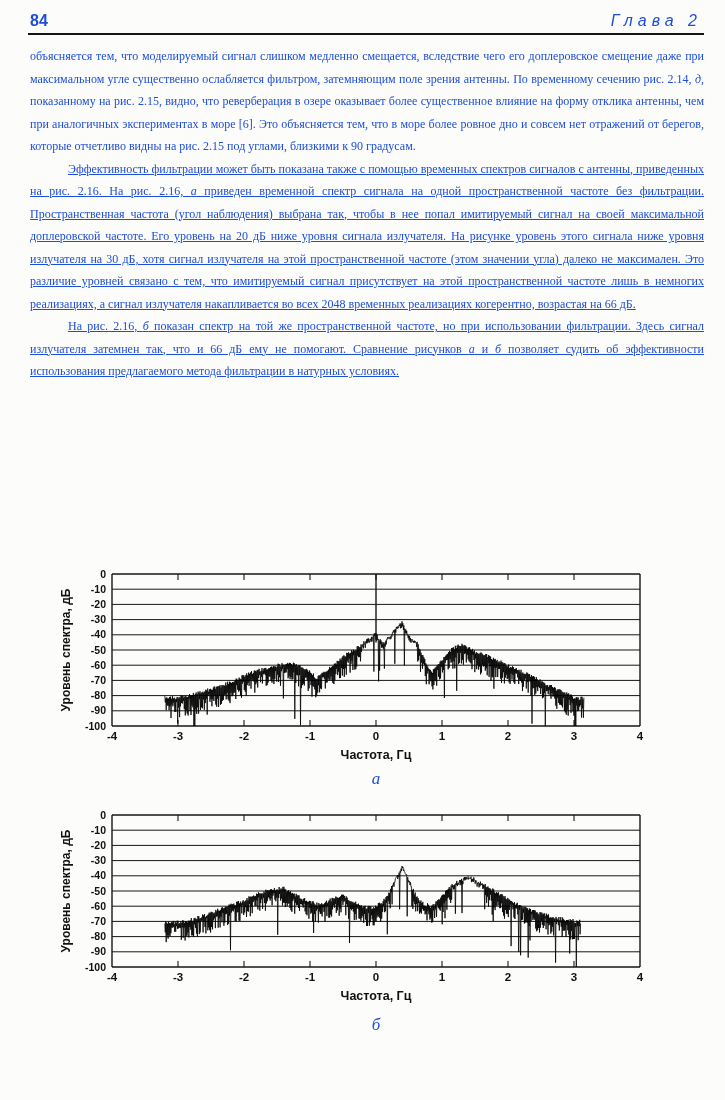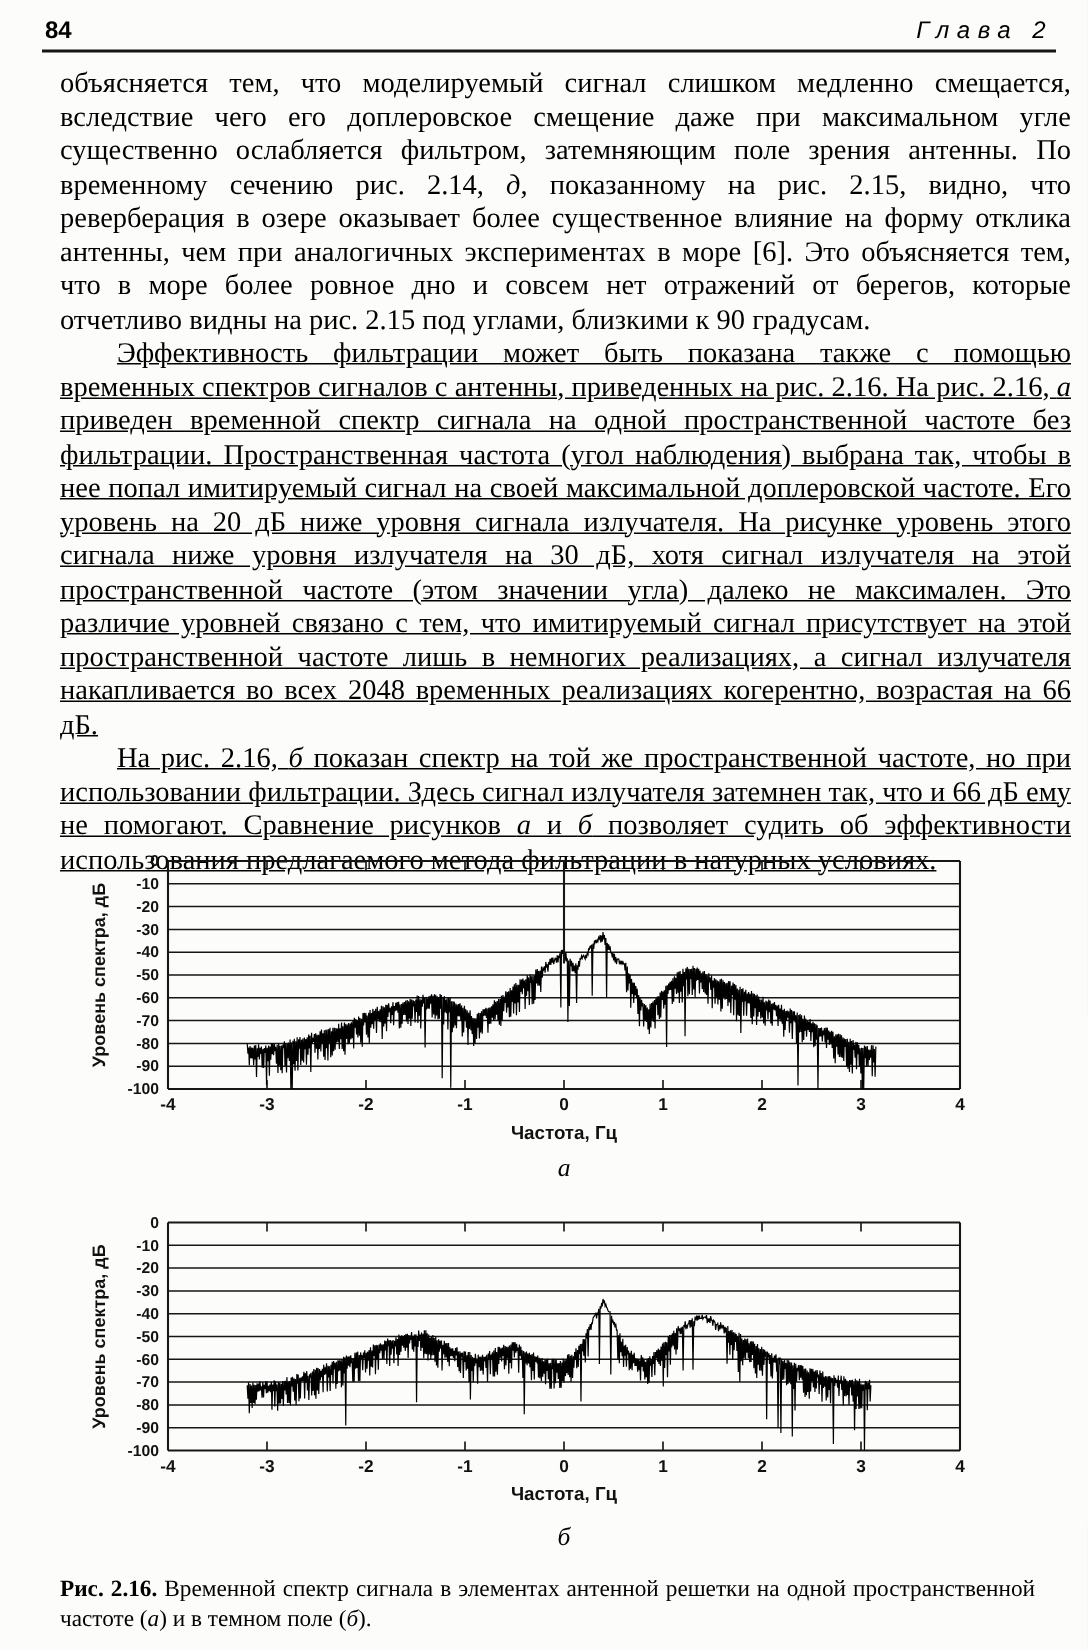--- a/index.html
+++ b/index.html
@@ -1,38 +1,38 @@
 <!DOCTYPE html>
 <html lang="ru"><head>
 <meta charset="utf-8">
 <style>
   html,body{margin:0;padding:0;}
   body{width:725px;height:1100px;background:#e8e8e8;}
   .page{
     position:relative;width:725px;height:1100px;overflow:hidden;
-    background:#fcfcfa;color:#000000;
+    background:#fcfcfa;color:#1d4ed8;
     font-family:"Liberation Serif", serif;
   }
   
   .hdr{position:absolute;top:9px;left:30px;width:672px;height:24px;}
   .pagenum{
     position:absolute;left:0;top:3px;
     font-family:"Liberation Sans", sans-serif;font-weight:bold;font-size:16px;
   }
   .chapter{
     position:absolute;right:0;top:3px;
     font-family:"Liberation Sans", sans-serif;font-style:italic;font-size:16px;
     letter-spacing:5px;
     margin-left:32px;
   }
   .hdr-rule{position:absolute;top:33px;left:28px;width:676px;height:2.4px;background:#151515;}
   
   .textblock{
-    position:absolute;top:45px;left:40px;width:674px;
-    font-size:19px;line-height:22.5px;text-align:justify;
+    position:absolute;top:45px;left:30px;width:674px;
+    font-size:12px;line-height:22.5px;text-align:justify;
   }
   .textblock p{margin:0;}
   .textblock p.ind{text-indent:38px;text-decoration:underline;}
   
   .chart{position:absolute;left:30px;width:660px;height:200px;}
   .panel-label{
     position:absolute;left:46px;width:660px;text-align:center;
     font-size:17px;font-style:italic;font-family:"Liberation Serif", serif;
   }
   
@@ -160,15 +160,14 @@
         <line x1="544" y1="9" x2="544" y2="15" stroke="#161616" stroke-width="1.1"></line>
         <line x1="544" y1="155" x2="544" y2="161" stroke="#161616" stroke-width="1.1"></line>
         <text x="544" y="175" font-family="&quot;Liberation Sans&quot;, sans-serif" font-size="11.5" font-weight="bold" fill="#111" text-anchor="middle">3</text>
         <text x="610" y="175" font-family="&quot;Liberation Sans&quot;, sans-serif" font-size="11.5" font-weight="bold" fill="#111" text-anchor="middle">4</text>
         <text x="346" y="194" font-family="&quot;Liberation Sans&quot;, sans-serif" font-size="12.5" font-weight="bold" fill="#111" text-anchor="middle">Частота, Гц</text>
         <text x="0" y="0" font-family="&quot;Liberation Sans&quot;, sans-serif" font-size="12" font-weight="bold" fill="#111" text-anchor="middle" transform="translate(40,85) rotate(-90)">Уровень спектра, дБ</text>
         <polyline points="134.8,117.6 135.3,126.4 135.7,115.5 136.2,136.1 136.7,116.6 137.2,129.4 137.6,117.7 138.1,132.6 138.6,115.7 139.1,129.3 139.5,117.2 140.0,130.1 140.5,117.4 140.9,127.2 141.4,116.2 141.9,121.8 142.4,116.4 142.8,121.5 143.3,114.9 143.8,121.0 144.2,118.2 144.7,125.8 145.2,115.4 145.7,125.7 146.1,117.2 146.6,120.1 147.1,114.8 147.6,122.8 148.0,114.8 148.5,122.4 149.0,117.8 149.4,121.5 149.9,117.1 150.4,122.1 150.9,115.2 151.3,133.8 151.8,117.0 152.3,121.4 152.8,114.2 153.2,131.7 153.7,114.9 154.2,121.4 154.6,117.0 155.1,134.5 155.6,115.1 156.1,129.9 156.5,115.7 157.0,129.7 157.5,116.5 158.0,126.7 158.4,114.7 158.9,131.4 159.4,114.9 159.8,120.9 160.3,114.5 160.8,123.7 161.3,112.1 161.7,129.4 162.2,115.1 162.7,129.3 163.1,114.7 163.6,130.8 164.1,112.3 164.6,118.3 165.0,111.9 165.5,121.8 166.0,112.8 166.5,127.6 166.9,113.3 167.4,130.6 167.9,110.0 168.3,116.5 168.8,110.3 169.3,128.1 169.8,112.5 170.2,126.4 170.7,112.3 171.2,114.6 171.7,111.5 172.1,114.8 172.6,108.5 173.1,126.4 173.5,109.4 174.0,115.6 174.5,108.1 175.0,121.0 175.4,111.1 175.9,127.4 176.4,110.2 176.9,112.4 177.3,109.3 177.8,124.3 178.3,108.3 178.7,121.4 179.2,106.6 179.7,124.2 180.2,107.2 180.6,126.5 181.1,105.8 181.6,121.0 182.0,106.0 182.5,123.3 183.0,106.7 183.5,114.3 183.9,107.8 184.4,112.2 184.9,106.5 185.4,122.1 185.8,103.9 186.3,110.7 186.8,105.5 187.2,110.2 187.7,102.8 188.2,121.7 188.7,104.5 189.1,112.3 189.6,104.9 190.1,121.4 190.6,103.9 191.0,110.7 191.5,101.8 192.0,116.3 192.4,101.3 192.9,107.0 193.4,102.5 193.9,119.8 194.3,101.9 194.8,116.6 195.3,100.8 195.8,108.2 196.2,100.8 196.7,107.7 197.2,100.9 197.6,118.9 198.1,100.1 198.6,117.7 199.1,98.5 199.5,109.6 200.0,99.0 200.5,144.3 200.9,97.7 201.4,106.5 201.9,98.4 202.4,104.5 202.8,98.2 203.3,105.4 203.8,97.6 204.3,102.8 204.7,99.3 205.2,115.2 205.7,99.4 206.1,115.3 206.6,95.8 207.1,106.5 207.6,95.6 208.0,106.0 208.5,95.1 209.0,114.6 209.5,97.4 209.9,114.9 210.4,95.6 210.9,100.1 211.3,97.3 211.8,107.4 212.3,95.7 212.8,99.3 213.2,94.2 213.7,109.0 214.2,95.9 214.7,106.5 215.1,95.1 215.6,101.1 216.1,94.0 216.5,111.0 217.0,92.1 217.5,105.1 218.0,94.4 218.4,105.7 218.9,90.4 219.4,98.0 219.9,90.9 220.3,110.2 220.8,90.6 221.3,100.4 221.7,90.8 222.2,107.2 222.7,90.3 223.2,96.1 223.6,89.5 224.1,94.5 224.6,90.4 225.0,99.9 225.5,90.2 226.0,100.2 226.5,87.7 226.9,94.3 227.4,88.0 227.9,103.4 228.4,86.3 228.8,91.4 229.3,87.5 229.8,104.7 230.2,87.4 230.7,97.2 231.2,87.8 231.7,93.2 232.1,87.3 232.6,102.8 233.1,87.9 233.6,91.6 234.0,85.5 234.5,97.0 235.0,86.7 235.4,104.7 235.9,83.7 236.4,97.4 236.9,84.9 237.3,95.2 237.8,84.2 238.3,91.1 238.8,84.7 239.2,92.5 239.7,84.1 240.2,94.6 240.6,83.3 241.1,92.4 241.6,83.2 242.1,99.3 242.5,84.0 243.0,89.6 243.5,84.4 243.9,87.2 244.4,82.1 244.9,93.6 245.4,84.6 245.8,95.2 246.3,83.7 246.8,91.6 247.3,83.5 247.7,128.8 248.2,84.7 248.7,92.0 249.1,81.0 249.6,87.9 250.1,83.7 250.6,94.6 251.0,82.4 251.5,92.5 252.0,83.2 252.5,99.5 252.9,80.9 253.4,96.5 253.9,80.8 254.3,96.9 254.8,82.9 255.3,101.0 255.8,83.6 256.2,97.0 256.7,85.8 257.2,100.1 257.6,85.2 258.1,97.7 258.6,84.0 259.1,97.4 259.5,86.0 260.0,101.9 260.5,85.0 261.0,104.3 261.4,87.5 261.9,105.8 262.4,86.9 262.8,95.1 263.3,87.9 263.8,93.2 264.3,87.6 264.7,107.7 265.2,90.5 265.7,96.8 266.2,87.8 266.6,99.2 267.1,89.5 267.6,98.9 268.0,89.3 268.5,102.0 269.0,89.4 269.5,104.8 269.9,92.2 270.4,98.1 270.9,93.1 271.4,98.1 271.8,92.9 272.3,99.3 272.8,94.5 273.2,101.5 273.7,92.7 274.2,97.7 274.7,92.1 275.1,105.4 275.6,95.0 276.1,108.1 276.6,94.8 277.0,109.3 277.5,95.9 278.0,98.6 278.4,95.8 278.9,112.7 279.4,94.9 279.9,101.9 280.3,95.0 280.8,107.7 281.3,97.6 281.7,106.5 282.2,95.4 282.7,115.5 283.2,95.4 283.6,127.0 284.1,97.4 284.6,108.0 285.1,98.6 285.5,115.6 286.0,99.4 286.5,104.6 286.9,96.6 287.4,102.9 287.9,100.2 288.4,116.5 288.8,97.1 289.3,105.5 289.8,98.5 290.3,107.9 290.7,98.3 291.2,107.7 291.7,97.2 292.1,110.4 292.6,98.5 293.1,101.4 293.6,98.4 294.0,105.9 294.5,97.2 295.0,115.4 295.5,96.3 295.9,100.5 296.4,94.7 296.9,110.1 297.3,97.1 297.8,100.0 298.3,95.6 298.8,111.6 299.2,94.3 299.7,111.6 300.2,92.6 300.6,108.5 301.1,95.3 301.6,110.5 302.1,91.9 302.5,103.3 303.0,92.0 303.5,99.2 304.0,92.9 304.4,101.6 304.9,92.4 305.4,97.9 305.8,90.5 306.3,106.9 306.8,91.3 307.3,104.3 307.7,91.8 308.2,99.5 308.7,91.9 309.2,109.8 309.6,91.0 310.1,102.7 310.6,90.3 311.0,106.3 311.5,88.8 312.0,94.5 312.5,88.7 312.9,98.9 313.4,88.8 313.9,95.8 314.4,89.9 314.8,94.7 315.3,92.3 315.8,109.2 316.2,90.3 316.7,97.9 317.2,91.7 317.7,100.6 318.1,94.1 318.6,112.7 319.1,94.7 319.5,136.9 320.0,95.5 320.5,103.0 321.0,95.1 321.4,104.2 321.9,96.3 322.4,102.9 322.9,95.8 323.3,105.5 323.8,97.2 324.3,114.1 324.7,96.7 325.2,108.0 325.7,95.7 326.2,113.7 326.6,98.2 327.1,101.9 327.6,98.5 328.1,103.0 328.5,97.7 329.0,112.4 329.5,99.2 329.9,112.9 330.4,99.7 330.9,114.7 331.4,99.4 331.8,111.8 332.3,101.6 332.8,109.8 333.3,100.6 333.7,116.8 334.2,100.4 334.7,108.0 335.1,99.8 335.6,113.5 336.1,102.9 336.6,119.9 337.0,102.5 337.5,119.9 338.0,100.6 338.4,106.8 338.9,99.9 339.4,119.7 339.9,100.2 340.3,116.2 340.8,100.5 341.3,109.2 341.8,102.9 342.2,113.3 342.7,102.7 343.2,119.3 343.6,101.3 344.1,119.2 344.6,102.3 345.1,114.7 345.5,99.8 346.0,115.8 346.5,100.8 347.0,111.4 347.4,100.7 347.9,109.4 348.4,97.1 348.8,110.7 349.3,96.7 349.8,112.1 350.3,97.9 350.7,115.4 351.2,97.1 351.7,112.6 352.2,98.2 352.6,105.8 353.1,95.4 353.6,100.0 354.0,92.8 354.5,106.2 355.0,94.0 355.5,105.3 355.9,91.2 356.4,96.6 356.9,90.0 357.3,128.3 357.8,89.9 358.3,95.0 358.8,86.7 359.2,97.9 359.7,86.9 360.2,102.3 360.7,82.9 361.1,86.3 361.6,80.0 362.1,98.3 362.5,79.4 363.0,80.1 363.5,76.7 364.0,80.7 364.4,76.1 364.9,76.4 365.4,72.6 365.9,71.8 366.3,71.3 366.8,70.4 367.3,69.2 367.7,73.0 368.2,69.0 368.7,70.6 369.2,66.5 369.6,103.3 370.1,64.9 370.6,66.5 371.1,62.6 371.5,65.0 372.0,60.0 372.5,62.0 372.9,60.9 373.4,64.7 373.9,63.6 374.4,65.6 374.8,66.1 375.3,67.7 375.8,68.5 376.2,68.5 376.7,68.5 377.2,110.3 377.7,71.2 378.1,75.7 378.6,74.5 379.1,76.5 379.6,75.3 380.0,79.0 380.5,76.4 381.0,80.8 381.4,80.8 381.9,100.3 382.4,84.2 382.9,102.9 383.3,82.9 383.8,95.4 384.3,88.5 384.8,98.2 385.2,86.5 385.7,105.4 386.2,91.1 386.6,97.8 387.1,90.5 387.6,105.2 388.1,92.0 388.5,97.0 389.0,94.4 389.5,107.5 389.9,95.9 390.4,106.4 390.9,94.5 391.4,107.5 391.8,97.0 392.3,102.8 392.8,95.9 393.3,104.6 393.7,99.6 394.2,104.6 394.7,99.7 395.1,108.4 395.6,100.2 396.1,107.5 396.6,100.8 397.0,114.4 397.5,97.3 398.0,105.2 398.5,98.8 398.9,108.3 399.4,100.3 399.9,113.6 400.3,101.9 400.8,112.1 401.3,100.1 401.8,116.7 402.2,99.4 402.7,115.8 403.2,98.2 403.7,104.4 404.1,100.1 404.6,112.0 405.1,98.0 405.5,103.3 406.0,95.4 406.5,110.8 407.0,95.4 407.4,99.3 407.9,94.0 408.4,101.8 408.9,93.1 409.3,103.4 409.8,93.9 410.3,104.6 410.7,91.7 411.2,101.2 411.7,89.7 412.2,118.3 412.6,88.8 413.1,106.0 413.6,88.5 414.0,97.3 414.5,88.8 415.0,112.2 415.5,85.1 415.9,94.9 416.4,84.0 416.9,103.8 417.4,83.9 417.8,92.2 418.3,82.9 418.8,91.2 419.2,81.1 419.7,93.6 420.2,82.7 420.7,97.0 421.1,79.5 421.6,93.7 422.1,78.1 422.6,81.3 423.0,79.6 423.5,83.4 424.0,79.1 424.4,83.1 424.9,78.4 425.4,107.7 425.9,77.3 426.3,79.0 426.8,74.9 427.3,80.1 427.8,77.2 428.2,78.7 428.7,76.7 429.2,76.1 429.6,74.1 430.1,79.2 430.6,74.1 431.1,78.5 431.5,72.9 432.0,107.1 432.5,74.8 432.9,78.2 433.4,72.5 433.9,73.4 434.4,71.0 434.8,74.4 435.3,71.1 435.8,73.8 436.3,71.1 436.7,73.0 437.2,73.0 437.7,73.0 438.1,70.5 438.6,73.4 439.1,72.4 439.6,72.1 440.0,72.1 440.5,72.6 441.0,70.7 441.5,76.1 441.9,72.9 442.4,75.3 442.9,72.9 443.3,75.9 443.8,71.4 444.3,74.1 444.8,74.2 445.2,77.8 445.7,74.2 446.2,74.8 446.7,75.8 447.1,80.6 447.6,77.0 448.1,77.0 448.5,76.3 449.0,81.4 449.5,77.4 450.0,80.3 450.4,75.6 450.9,79.0 451.4,77.9 451.8,79.1 452.3,77.5 452.8,82.9 453.3,78.5 453.7,82.3 454.2,79.1 454.7,103.2 455.2,78.0 455.6,89.1 456.1,81.3 456.6,97.1 457.0,80.8 457.5,90.6 458.0,80.6 458.5,100.6 458.9,82.2 459.4,94.1 459.9,82.3 460.4,88.6 460.8,83.3 461.3,94.6 461.8,85.0 462.2,108.6 462.7,82.5 463.2,115.1 463.7,83.4 464.1,101.5 464.6,86.4 465.1,104.1 465.6,87.3 466.0,99.3 466.5,86.3 467.0,99.9 467.4,86.9 467.9,95.8 468.4,86.3 468.9,99.4 469.3,89.5 469.8,102.2 470.3,88.4 470.7,102.0 471.2,88.1 471.7,97.3 472.2,88.4 472.6,106.1 473.1,89.9 473.6,109.6 474.1,91.4 474.5,112.7 475.0,90.0 475.5,103.8 475.9,92.8 476.4,107.7 476.9,93.4 477.4,107.9 477.8,91.9 478.3,111.1 478.8,93.4 479.3,103.9 479.7,93.8 480.2,98.6 480.7,95.0 481.1,140.1 481.6,95.1 482.1,98.9 482.6,96.2 483.0,103.3 483.5,97.3 484.0,111.6 484.5,96.2 484.9,113.0 485.4,99.1 485.9,102.3 486.3,97.7 486.8,102.5 487.3,96.8 487.8,108.4 488.2,99.7 488.7,146.0 489.2,99.0 489.6,103.6 490.1,99.0 490.6,149.3 491.1,99.8 491.5,114.0 492.0,101.3 492.5,113.6 493.0,100.4 493.4,106.6 493.9,102.6 494.4,117.5 494.8,100.7 495.3,116.7 495.8,100.9 496.3,115.2 496.7,102.2 497.2,116.9 497.7,102.3 498.2,151.6 498.6,104.2 499.1,120.0 499.6,102.5 500.0,134.4 500.5,103.1 501.0,115.2 501.5,105.9 501.9,108.1 502.4,104.1 502.9,114.1 503.4,104.0 503.8,112.4 504.3,104.2 504.8,113.8 505.2,104.6 505.7,122.5 506.2,106.5 506.7,125.3 507.1,106.3 507.6,124.1 508.1,107.6 508.5,122.0 509.0,108.8 509.5,126.5 510.0,106.1 510.4,121.7 510.9,106.6 511.4,114.8 511.9,106.6 512.3,118.9 512.8,108.4 513.3,122.0 513.7,107.6 514.2,119.7 514.7,107.4 515.2,112.2 515.6,110.3 516.1,123.3 516.6,107.7 517.1,117.1 517.5,109.4 518.0,128.5 518.5,108.4 518.9,119.3 519.4,111.8 519.9,118.5 520.4,111.4 520.8,127.6 521.3,111.7 521.8,125.7 522.3,111.5 522.7,120.7 523.2,111.3 523.7,129.5 524.1,112.4 524.6,115.4 525.1,112.8 525.6,156.7 526.0,110.9 526.5,117.9 527.0,112.5 527.4,115.9 527.9,113.9 528.4,119.2 528.9,111.0 529.3,124.6 529.8,114.2 530.3,116.4 530.8,111.1 531.2,120.7 531.7,114.3 532.2,131.0 532.6,111.5 533.1,124.6 533.6,113.2 534.1,124.9 534.5,114.4 535.0,124.0 535.5,115.3 536.0,130.6 536.4,114.0 536.9,119.0 537.4,114.1 537.8,124.3 538.3,113.8 538.8,128.5 539.3,115.7 539.7,147.5 540.2,113.2 540.7,133.3 541.2,114.1 541.6,125.0 542.1,115.0 542.6,133.3 543.0,113.1 543.5,133.0 544.0,116.3 544.5,132.9 544.9,117.0 545.4,121.1 545.9,116.8 546.3,161.0 546.8,114.6 547.3,120.3 547.8,115.1 548.2,134.2 548.7,116.0 549.2,120.1 549.7,113.8 550.1,128.3 550.6,117.5" fill="none" stroke="#000" stroke-width="0.8"></polyline>
       </svg></div>
   <div class="panel-label" style="top:1015px">б</div>
 
-  <div class="caption"><span style="font-weight: bold;">Рис. 2.16.</span><span> Временной спектр сигнала в элементах антенной решетки на одной пространственной частоте (</span><span style="font-style: italic;">а</span><span>) и в темном поле (</span><span style="font-style: italic;">б</span><span>).</span></div>
 
 </div>
 
 </body></html>

